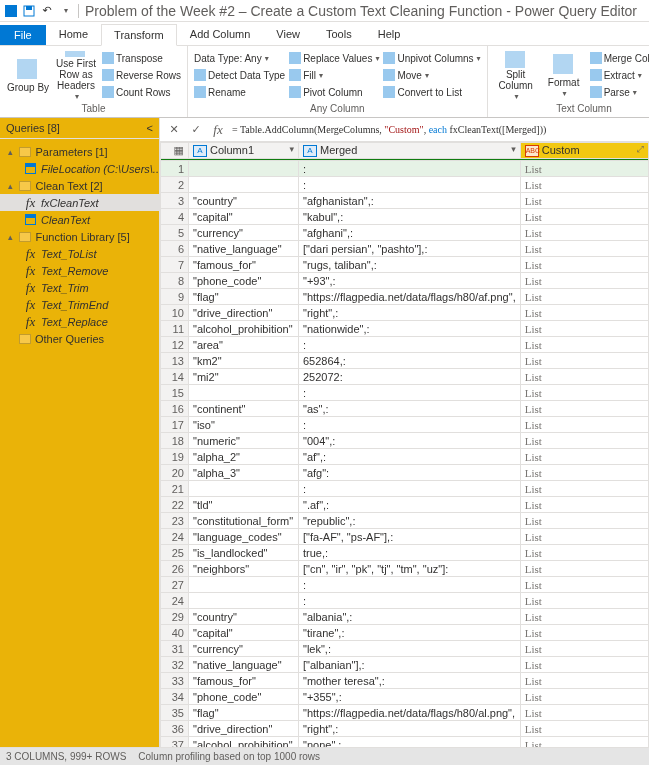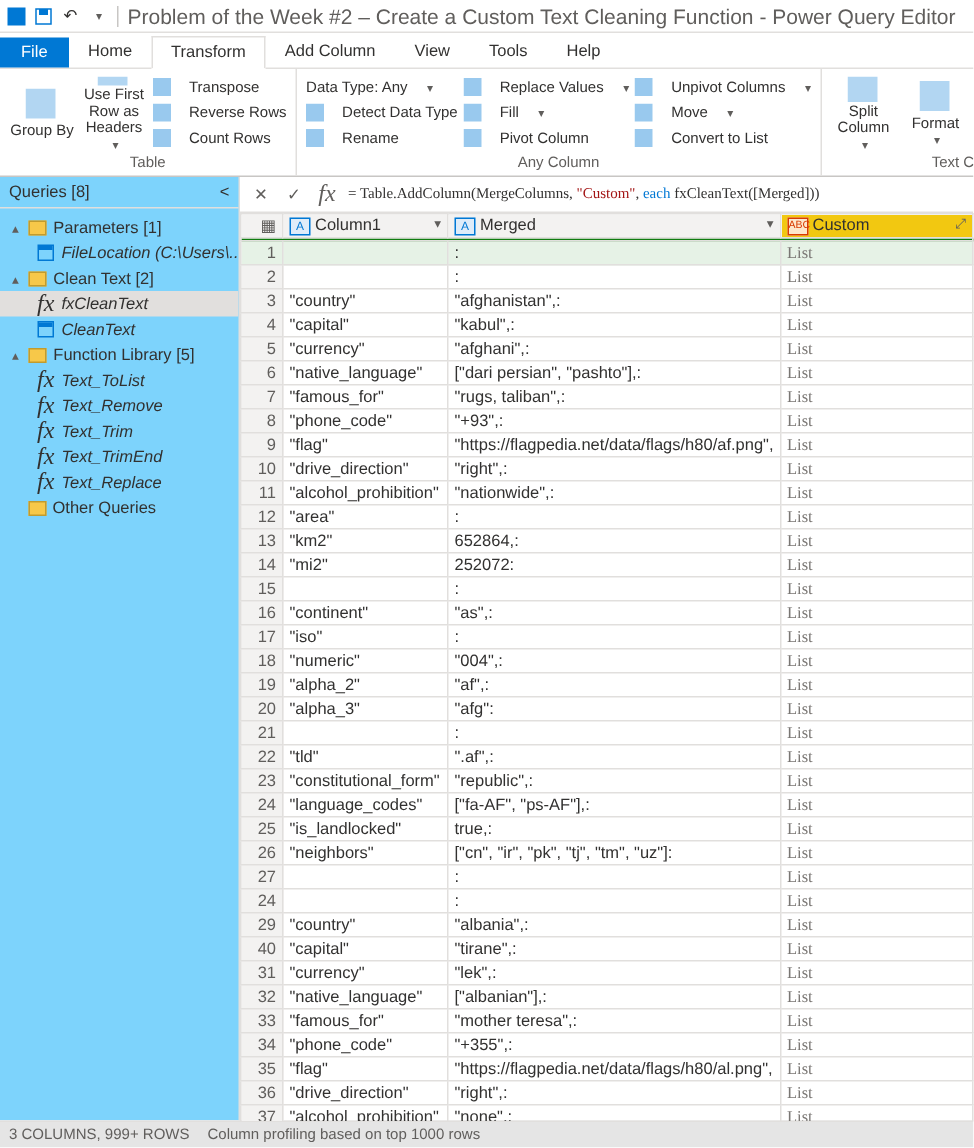--- a/index.html
+++ b/index.html
@@ -18,36 +18,36 @@
   .menutabs .tab.active { border: 1px solid #e1dfdd; border-bottom: 1px solid #fff; margin-bottom: -1px; background: #fff; }
   
   
   .ribbon { display: flex; height: 72px; border-bottom: 1px solid #c8c6c4; background: #fff; }
   .ribbon-group { display: flex; flex-direction: column; border-right: 1px solid #e1dfdd; padding: 2px 6px; }
   .ribbon-group .group-body { display: flex; flex: 1; align-items: center; gap: 4px; }
   .ribbon-group .group-label { text-align: center; font-size: 10px; color: #605e5c; padding-bottom: 1px; }
   .rbtn-big { display: flex; flex-direction: column; align-items: center; justify-content: center; width: 44px; height: 50px; cursor: pointer; font-size: 10px; text-align: center; gap: 1px; }
   .rbtn-big .ric { width: 22px; height: 22px; }
   .rbtn-stack { display: flex; flex-direction: column; gap: 1px; }
-  .rbtn-sm { display: flex; align-items: center; gap: 11px; height: 16px; cursor: pointer; font-size: 10px; white-space: nowrap; }
+  .rbtn-sm { display: flex; align-items: center; gap: 1px; height: 16px; cursor: pointer; font-size: 10px; white-space: nowrap; }
   .rbtn-sm .ric { width: 13px; height: 13px; }
   .drop::after { content: "▾"; font-size: 8px; margin-left: 2px; color: #605e5c; }
   
   
   .main { display: flex; flex: 1; overflow: hidden; }
   
   
-  .queries { width: 160px; border-right: 1px solid #e1dfdd; background: #7dd3fc; display: flex; flex-direction: column; }
+  .queries { width: 160px; border-right: 1px solid #e1dfdd; background: #eab308; display: flex; flex-direction: column; }
   .queries-header { display: flex; align-items: center; justify-content: space-between; padding: 4px 6px; font-size: 11px; border-bottom: 1px solid #e1dfdd; }
   .queries-body { flex: 1; overflow: auto; padding-top: 4px; }
   .q-folder { display: flex; align-items: center; gap: 4px; padding: 2px 4px 2px 8px; cursor: pointer; }
   .q-item { display: flex; align-items: center; gap: 4px; padding: 2px 4px 2px 24px; cursor: pointer; white-space: nowrap; overflow: hidden; text-overflow: ellipsis; }
   .q-item.sel { background: #e1dfdd; }
   .q-item .ic, .q-folder .ic { width: 13px; height: 13px; display: inline-flex; align-items: center; justify-content: center; flex-shrink: 0; }
-  .fx-icon { font-style: italic; font-family: "Times New Roman", serif; font-size: 16px; color: #323130; text-align: right; }
+  .fx-icon { font-style: italic; font-family: "Times New Roman", serif; font-size: 13px; color: #323130; text-align: right; }
   .folder-icon { width: 12px; height: 10px; background: #f7c849; border: 1px solid #c19b2e; }
   .table-icon { width: 11px; height: 11px; border: 1px solid #0078d4; background: linear-gradient(#0078d4 33%, transparent 33%); }
   .tri { font-size: 9px; color: #605e5c; margin-right: 2px; }
   
   
   .dataarea { flex: 1; display: flex; flex-direction: column; overflow: hidden; }
   .formula-bar { display: flex; align-items: center; height: 24px; border-bottom: 1px solid #e1dfdd; padding: 0 6px; gap: 6px; }
   .formula-bar .fb-btn { width: 16px; height: 16px; display: inline-flex; align-items: center; justify-content: center; cursor: pointer; color: #605e5c; }
   .formula-bar .fb-input { flex: 1; font-family: Liberation Serif, serif; font-size: 10px; border: none; outline: none; }
   .formula-bar .fb-input .kw { color: #0078d4; }

